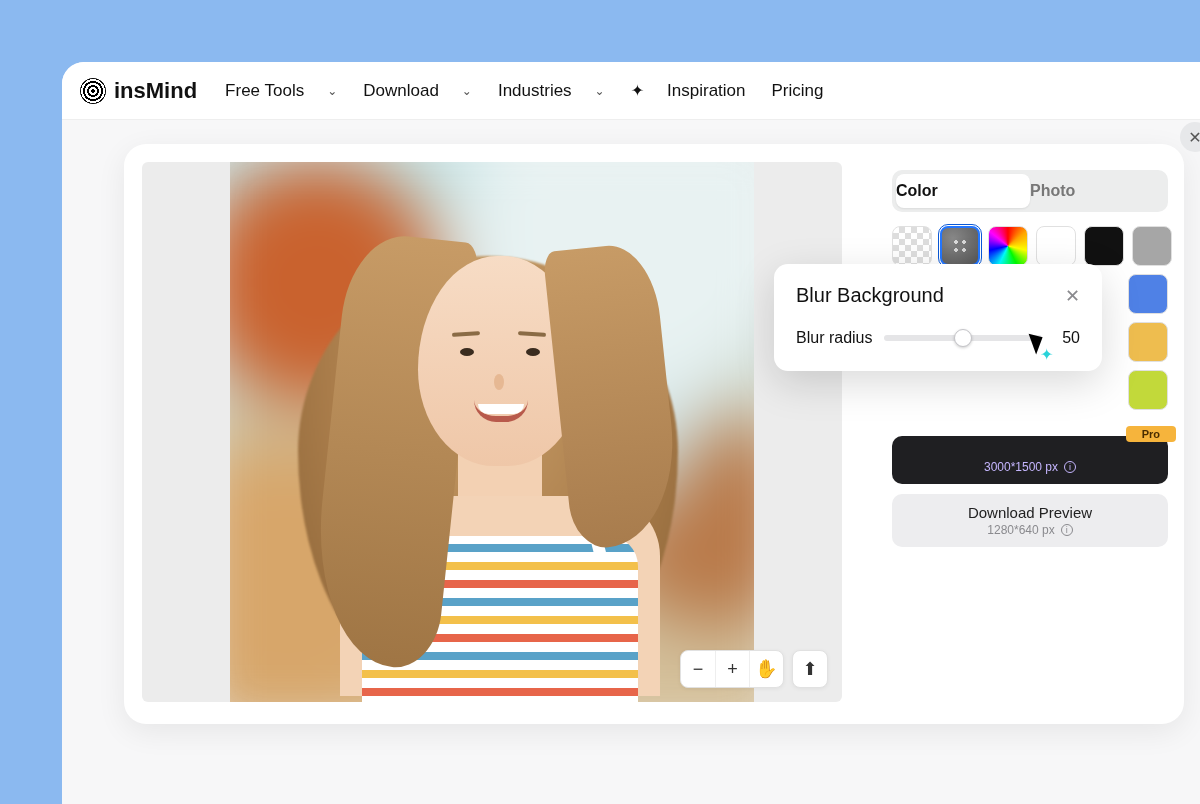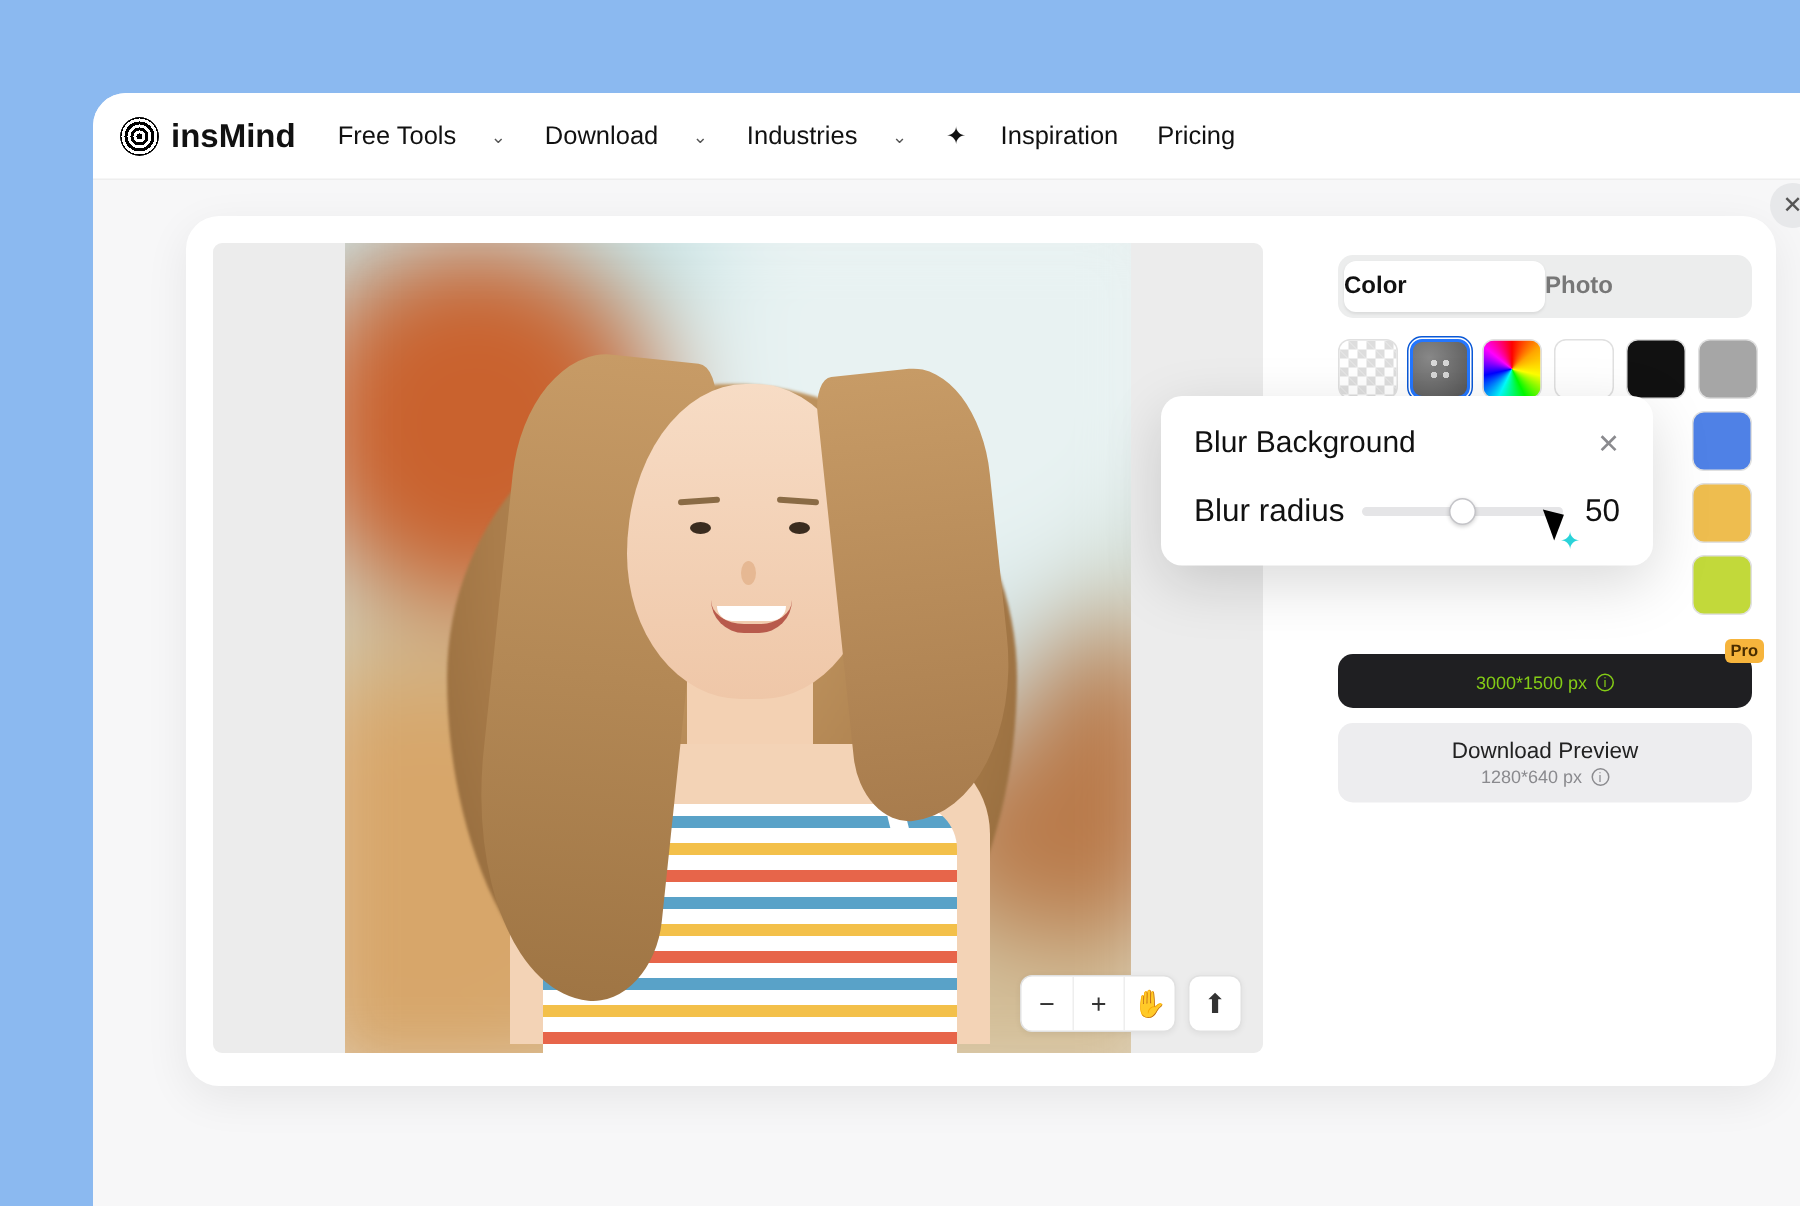--- a/index.html
+++ b/index.html
@@ -187,25 +187,25 @@
   .swatches-col-right { position:absolute; right:0; top:0; display:flex; flex-direction:column; gap:8px; }
 
   .swatch-block { position:relative; height: 136px; }
 
   .action-buttons { display:flex; flex-direction:column; gap:10px; margin-top:60px; }
   .btn {
     border-radius:10px; padding:10px 0; text-align:center; cursor:pointer;
     font-size:15px;
   }
   .btn-dark { background:#1f1f22; color:#fff; position:relative; }
-  .btn-dark .sub { font-size:12px; color:#84cc16; margin-top:2px; display:flex; gap:6px; justify-content:center; align-items:center;}
+  .btn-dark .sub { font-size:12px; color:#c4b5fd; margin-top:14px; display:flex; gap:6px; justify-content:center; align-items:center;}
   .pro-badge {
     position:absolute; right:-8px; top:-10px;
     background:#f6b43c; color:#4a2d00; font-size:11px; font-weight:700;
-    padding:2px 4px; border-radius:4px;
+    padding:2px 16px; border-radius:4px;
   }
   .btn-light { background:#ededef; color:#222; }
   .btn-light .sub { font-size:12px; color:#8a8a8e; margin-top:2px; display:flex; gap:6px; justify-content:center; align-items:center;}
   .info-dot { width:12px;height:12px;border:1px solid currentColor;border-radius:50%;font-size:9px;line-height:10px;}
 
   
   .editor-close {
     position:absolute; right:-26px; top:-22px;
     width:30px;height:30px;border-radius:50%;background:#e7e8ea;
     display:flex;align-items:center;justify-content:center;cursor:pointer;
@@ -215,21 +215,21 @@
   
   .popover {
     position:absolute; left:650px; top:120px;
     width:328px; background:#fff; border-radius:14px;
     box-shadow:0 12px 40px rgba(0,0,0,.15);
     padding:20px 22px 24px; z-index:20;
   }
   .pop-title-row { display:flex; justify-content:space-between; align-items:center; margin-bottom:22px;}
   .pop-title { font-size:20px; font-weight:500; color:#111; }
   .pop-close { color:#8a8a8e; cursor:pointer; font-size:18px; }
-  .slider-row { display:flex; align-items:center; gap:12px; font-size:21px; color:#111;justify-content:flex-end;}
+  .slider-row { display:flex; align-items:center; gap:12px; font-size:16px; color:#111;justify-content:flex-end;}
   .slider-label { flex:0 0 auto; }
   .slider-track {
     position:relative; flex:1; height:6px; background:#e5e5e7; border-radius:4px;
   }
   .slider-thumb {
     position:absolute; top:50%; transform:translate(-50%,-50%);
     width:18px; height:18px; border-radius:50%; background:#fff;
     border:1px solid #c4c4c8; box-shadow:0 1px 3px rgba(0,0,0,.2);
     cursor:grab;
   }

